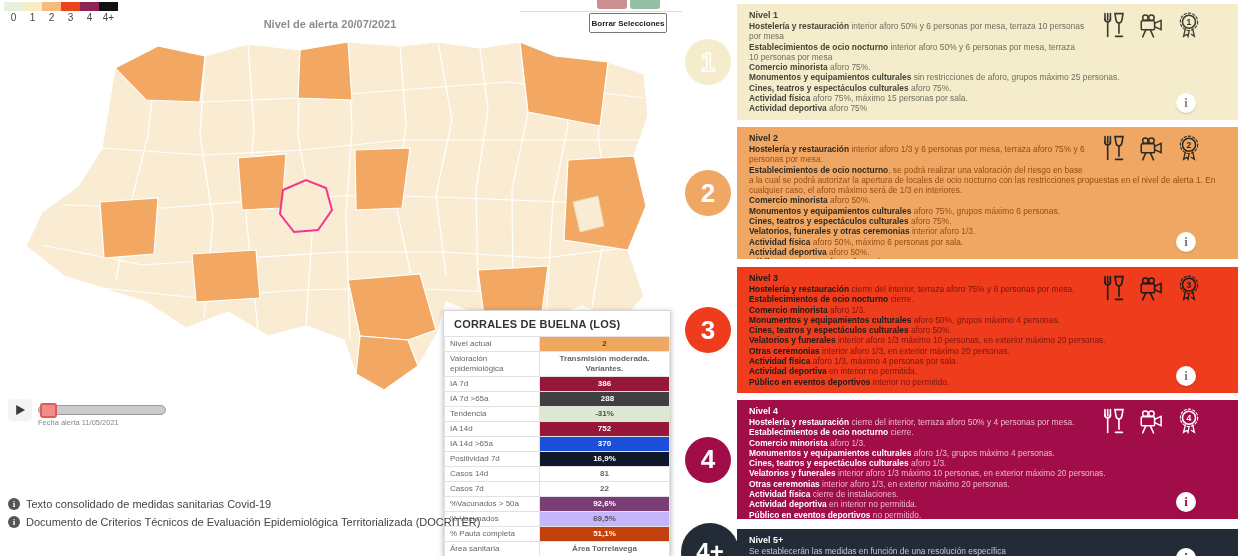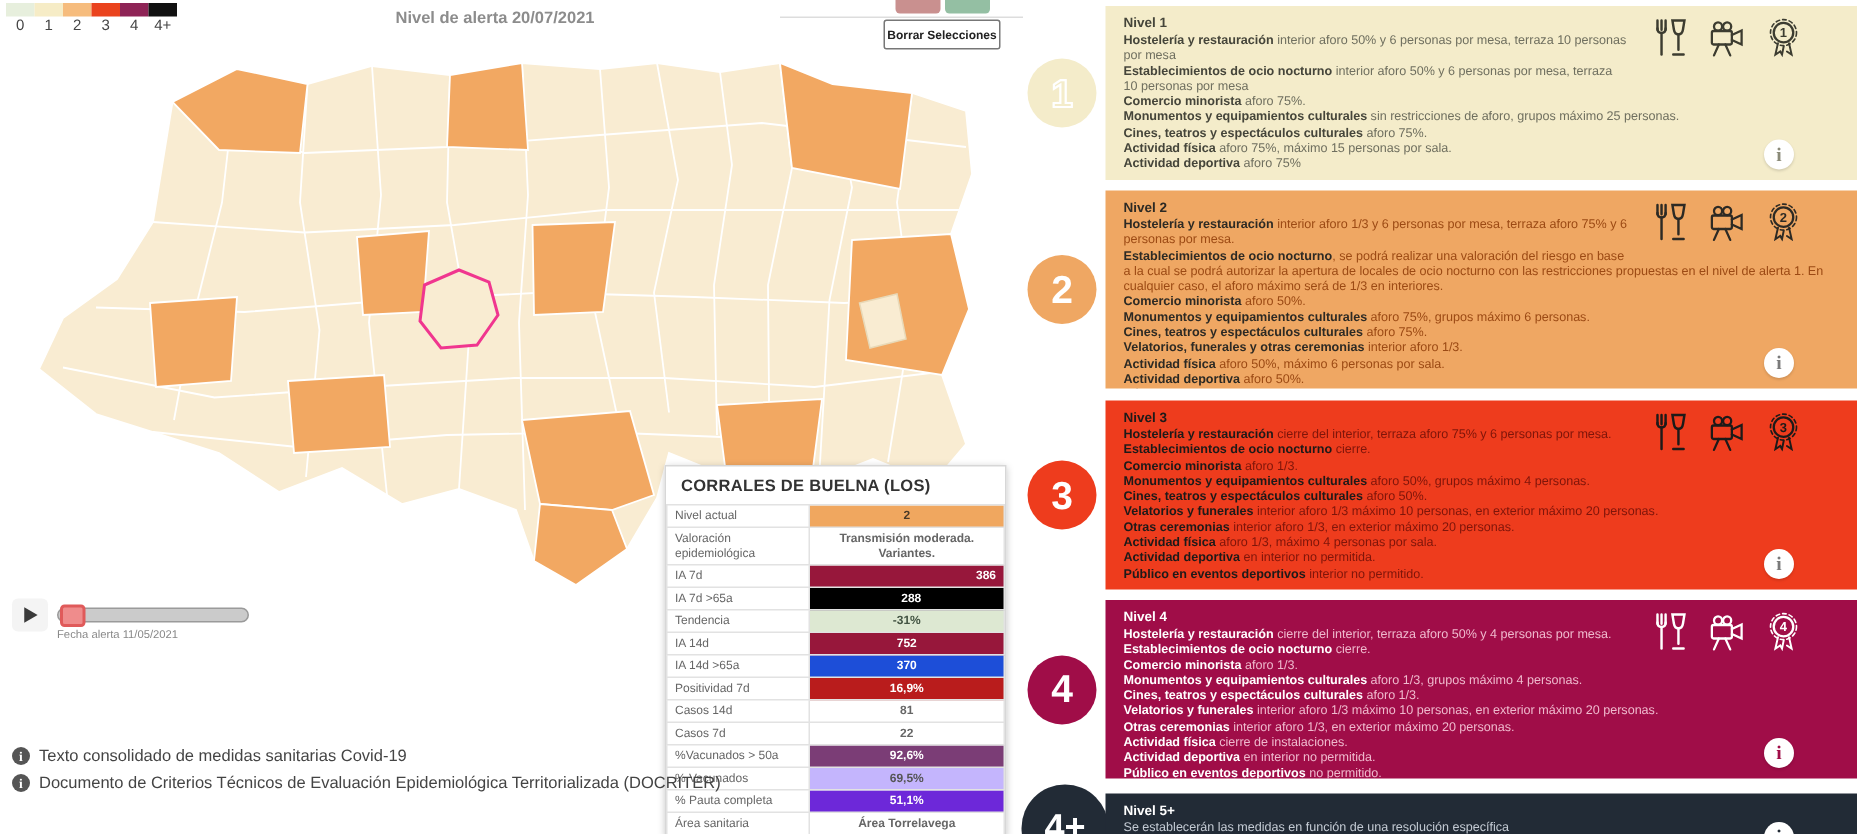--- a/index.html
+++ b/index.html
@@ -5,21 +5,21 @@
   html,body{margin:0;padding:0;}
   #root{position:relative;width:1240px;height:556px;background:#ffffff;overflow:hidden;
         font-family:"Liberation Sans", sans-serif;color:#333;}
 
   
   .legend{position:absolute;left:4px;top:2px;display:flex;}
   .legend .cell{width:19px;text-align:center;}
   .legend .sw{height:9px;width:19px;}
   .legend .lb{font-size:10px;color:#444;margin-top:1px;}
 
-  .map-title{position:absolute;left:170px;top:6px;width:320px;text-align:center;
+  .map-title{position:absolute;left:170px;top:18px;width:320px;text-align:center;
              font-size:11px;font-weight:bold;color:#8c8c8c;}
 
   .mini-btn{position:absolute;top:0;height:9px;width:30px;border-radius:0 0 3px 3px;}
   .mini-red{left:597px;background:#c9908f;}
   .mini-green{left:630px;background:#94bfa3;}
   .toolbar-line{position:absolute;left:520px;top:11px;width:162px;height:1px;background:#ddd;}
   .clear-btn{position:absolute;left:589px;top:13px;width:76px;height:18px;background:#fff;
              border:1px solid #777;border-radius:2px;font-size:8px;font-weight:bold;color:#222;
              display:flex;align-items:center;justify-content:center;cursor:pointer;}
 
@@ -191,46 +191,46 @@
     <td class="val" style="background: rgb(240, 167, 95); color: rgb(74, 58, 40);">2</td>
   </tr>
 
   <tr>
     <td class="lab">Valoración epidemiológica</td>
     <td class="val" style="background: rgb(255, 255, 255); color: rgb(102, 102, 102);">Transmisión moderada. Variantes.</td>
   </tr>
 
   <tr>
     <td class="lab">IA 7d</td>
-    <td class="val" style="background: rgb(151, 23, 59); color: rgb(255, 255, 255); text-align: right;">386</td>
+    <td class="val" style="background: rgb(151, 23, 59); color: rgb(255, 255, 255);">386</td>
   </tr>
 
   <tr>
     <td class="lab">IA 7d &gt;65a</td>
-    <td class="val" style="background: #000000; color: rgb(255, 255, 255); padding-left: 11px;">288</td>
+    <td class="val" style="background: #404040; color: rgb(255, 255, 255); padding-left: 11px;">288</td>
   </tr>
 
   <tr>
     <td class="lab">Tendencia</td>
     <td class="val" style="background: rgb(221, 232, 210); color: rgb(68, 85, 68);">-31%</td>
   </tr>
 
   <tr>
     <td class="lab">IA 14d</td>
     <td class="val" style="background: rgb(151, 23, 59); color: rgb(255, 255, 255);">752</td>
   </tr>
 
   <tr>
     <td class="lab">IA 14d &gt;65a</td>
     <td class="val" style="background: #1d4ed8; color: rgb(255, 255, 255); margin-left: 31px;">370</td>
   </tr>
 
   <tr>
     <td class="lab">Positividad 7d</td>
-    <td class="val" style="background: #b91c1c; color: rgb(255, 255, 255);">16,9%</td>
+    <td class="val" style="background: #0f172a; color: rgb(255, 255, 255);">16,9%</td>
   </tr>
 
   <tr>
     <td class="lab">Casos 14d</td>
     <td class="val" style="background: rgb(255, 255, 255); color: rgb(102, 102, 102);">81</td>
   </tr>
 
   <tr>
     <td class="lab">Casos 7d</td>
     <td class="val" style="background: rgb(255, 255, 255); color: rgb(102, 102, 102);">22</td>
@@ -241,21 +241,21 @@
     <td class="val" style="background: rgb(123, 61, 118); color: rgb(255, 255, 255);">92,6%</td>
   </tr>
 
   <tr>
     <td class="lab">% Vacunados</td>
     <td class="val" style="background: #c4b5fd; color: rgb(85, 85, 85);">69,5%</td>
   </tr>
 
   <tr>
     <td class="lab">% Pauta completa</td>
-    <td class="val" style="background: #6d28d9; color: rgb(255, 255, 255);">51,1%</td>
+    <td class="val" style="background: #c2410c; color: rgb(255, 255, 255);">51,1%</td>
   </tr>
 
   <tr>
     <td class="lab">Área sanitaria</td>
     <td class="val" style="background: rgb(255, 255, 255); color: rgb(102, 102, 102);">Área Torrelavega</td>
   </tr>
 
 </tbody>
       </table>
   </div>

